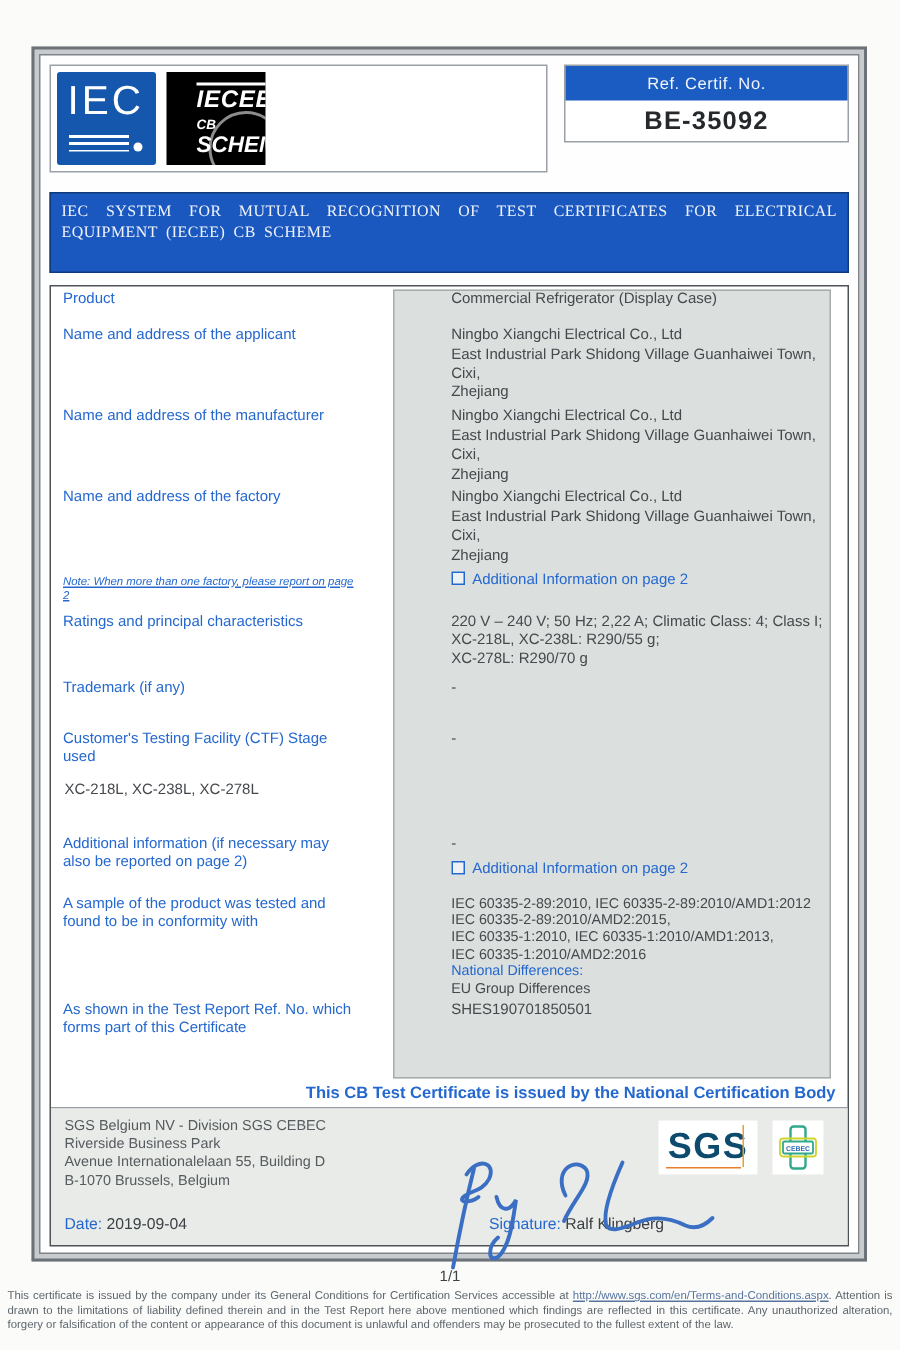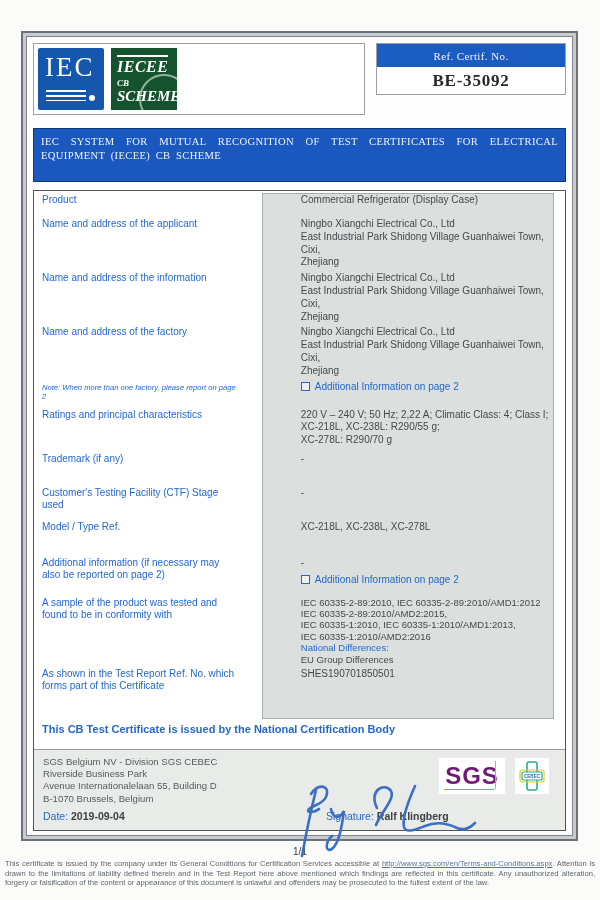--- a/index.html
+++ b/index.html
@@ -4,32 +4,32 @@
 <style>
   * { margin:0; padding:0; box-sizing:border-box; }
   html,body { width:600px; height:900px; background:#fbfbfa; overflow:hidden;
     font-family:"Liberation Sans", sans-serif; }
   .frame { position:absolute; left:21px; top:31px; width:557px; height:810px;
     border:2px solid #6d7278; padding:3px; background:#c7cbce; }
   .frame-inner { width:100%; height:100%; background:#fefefe; border:1px solid #7e848a;
     position:relative; padding:6px 6px 4px 6px; display:flex; flex-direction:column; }
 
   
-  .hdr { display:flex;font-family:Liberation Serif, serif; }
+  .hdr { display:flex; }
   .logo-box { width:332px; height:72px; border:1px solid #9aa0a5; background:#fff;
     display:flex; align-items:center; padding:4px; gap:7px; }
   .iec-logo { width:66px; height:62px; background:#1457ad; color:#fff; border-radius:2px;
     position:relative; padding:4px 0 0 7px; }
   .iec-txt { font-size:27px; letter-spacing:2px; font-weight:normal; }
   .iec-lines { position:absolute; left:8px; bottom:9px; width:40px; height:11px;
     background:repeating-linear-gradient(#fff 0 2px, transparent 2px 5px); }
   .iec-dot { position:absolute; left:51px; bottom:9px; width:6px; height:6px;
     background:#fff; border-radius:50%; }
-  .iecee-logo { width:66px; height:62px; background:#14532d; color:#fff; position:relative;
-    overflow:hidden; padding:7px 0 0 6px; }
+  .iecee-logo { width:66px; height:62px; background:#000000; color:#fff; position:relative;
+    overflow:hidden; padding:7px 0 0 20px; }
   .iecee-logo::before { content:""; position:absolute; right:-12px; bottom:-14px;
     width:46px; height:46px; border:2px solid rgba(255,255,255,.55); border-radius:50%; }
   .iecee-top { font-style:italic; font-weight:bold; font-size:16px; letter-spacing:.5px;
     border-top:2px solid #fff; display:inline-block; padding-top:1px; }
   .iecee-cb { font-style:italic; font-weight:bold; font-size:9px; margin-top:2px; }
   .iecee-scheme { font-style:italic; font-weight:bold; font-size:15px; }
   .ref-box { margin-left:auto; width:190px; height:52px; border:1px solid #9aa0a5;
     background:#fff; display:flex; flex-direction:column; }
   .ref-label { background:#1b5cc2; color:#f2f5fa; text-align:center; font-size:11px;
     padding:6px 0 5px; letter-spacing:.4px; }
@@ -45,55 +45,55 @@
   .main { margin-top:8px; border:1px solid #4e5358; flex:1; display:flex;
     flex-direction:column; position:relative; background:#fff; }
   .title { color:#2468cf; font-weight:bold; font-size:13.5px; letter-spacing:.3px;
     padding:6px 8px 2px; }
   .tbl { position:relative; }
   .gray-panel { position:absolute; left:228px; top:2px; bottom:0; width:292px;
     background:#dbdfdd; border:1px solid #a5aeaa; }
   .row { display:flex; position:relative;gap:44px; }
   .lbl { width:228px; padding:3px 12px 0 8px; color:#2468cf; font-size:10px;
     line-height:12px; }
-  .note-lbl { font-size:7.6px; font-style:italic; line-height:9px; padding-top:5px; }
+  .note-lbl { font-size:7.6px; font-style:italic; line-height:9px; padding-top:5px;text-decoration:underline; }
   .val { width:292px; padding:3px 8px 0 9px; color:#45494d; font-size:10px;
     line-height:12.8px; }
   .pre { white-space:pre-line; }
   .std { font-size:9.5px; line-height:11.4px; }
   .nat { color:#2468cf; font-size:9.5px; line-height:11.4px; }
   .cb-line { color:#2468cf; font-size:10px; }
   .cb-box { display:inline-block; width:9px; height:9px; border:1px solid #2468cf;
     background:#eef1f3; margin-right:5px; vertical-align:-1px; }
   .r0{min-height:24px}.r1{min-height:50px}.r2{min-height:44px}.r3{min-height:38px}
   .r4{min-height:28px}.r5{min-height:44px}.r6{min-height:34px}.r7{min-height:34px}
   .r8{min-height:36px}.r9{min-height:40px}.r10{min-height:68px}.r11{min-height:44px}
   .rspacer{min-height:10px}
 
-  .ncb-head { color:#2468cf; font-weight:bold; font-size:11px; padding:4px 8px 14px;
-    border-bottom:1px solid #979da2; }
+  .ncb-head { color:#2468cf; font-weight:bold; font-size:11px; padding:4px 8px 3px;
+    border-bottom:1px solid #979da2;text-align:right; }
   .bottom { flex:1; background:#e8ebe7; position:relative; padding:6px 9px; }
   .ncb-addr { white-space:pre-line; color:#565b5f; font-size:9.6px; line-height:12.2px;
     width:300px; }
   .logos { position:absolute; right:16px; top:8px; display:flex; gap:10px;
     align-items:center; }
   .sgs { background:#fff; width:66px; height:36px; display:flex; align-items:center;
     justify-content:center; position:relative; }
-  .sgs-txt { color:#701a75; font-weight:bold; font-size:24px; letter-spacing:1px;
+  .sgs-txt { color:#0c4a6e; font-weight:bold; font-size:24px; letter-spacing:1px;
     line-height:1; }
   .sgs::after { content:""; position:absolute; left:5px; bottom:4px; width:50px;
     height:1.5px; background:#e87e2e; }
   .sgs::before { content:""; position:absolute; right:9px; top:3px; width:1.5px;
     height:28px; background:#e8a02e; }
   .cebec { background:#fff; width:34px; height:36px; display:flex; align-items:center;
     justify-content:center; }
   .sig-svg { position:absolute; left:255px; top:28px; z-index:2; }
   .dateline { position:absolute; left:9px; right:9px; bottom:8px; font-size:10.5px; }
   .blue-lab { color:#2468cf; }
-  .dark-val { color:#3c4145;font-weight:bold; }
+  .dark-val { color:#3c4145; }
   .sig-block { position:absolute; left:283px; bottom:0; }
 
   
   .pageno { position:absolute; top:846px; left:0; width:600px; text-align:center;
     font-size:10px; color:#3c4247; }
   .legal { position:absolute; top:859px; left:5px; width:590px; font-size:7.6px;
     line-height:9.6px; color:#5d666d; text-align:justify; }
   .legal a { color:#56749e; text-decoration:underline; }
 </style>
 </head>
@@ -132,21 +132,21 @@
         <div class="lbl">Product</div>
         <div class="val pre">Commercial Refrigerator (Display Case)</div>
       </div>
       <div class="row r1">
         <div class="lbl">Name and address of the applicant</div>
         <div class="val pre">Ningbo Xiangchi Electrical Co., Ltd
 East Industrial Park Shidong Village Guanhaiwei Town, Cixi,
 Zhejiang</div>
       </div>
       <div class="row r2">
-        <div class="lbl">Name and address of the information</div>
+        <div class="lbl">Name and address of the manufacturer</div>
         <div class="val pre">Ningbo Xiangchi Electrical Co., Ltd
 East Industrial Park Shidong Village Guanhaiwei Town, Cixi,
 Zhejiang</div>
       </div>
       <div class="row r3">
         <div class="lbl">Name and address of the factory</div>
         <div class="val pre">Ningbo Xiangchi Electrical Co., Ltd
 East Industrial Park Shidong Village Guanhaiwei Town, Cixi,
 Zhejiang</div>
       </div>
@@ -164,21 +164,20 @@
       </div>
       <div class="row r6">
         <div class="lbl">Trademark (if any)</div>
         <div class="val">-</div>
       </div>
       <div class="row r7">
         <div class="lbl">Customer's Testing Facility (CTF) Stage used</div>
         <div class="val">-</div>
       </div>
       <div class="row r8">
-        <div class="lbl">Model / Type Ref.</div>
         <div class="val">XC-218L, XC-238L, XC-278L</div>
       </div>
       <div class="row r9">
         <div class="lbl">Additional information (if necessary may also be reported on page 2)</div>
         <div class="val">
           <div>-</div>
           <div class="cb-line" style="margin-top:5px;">
             <span class="cb-box"></span><span>Additional Information on page 2</span>
           </div>
         </div>

